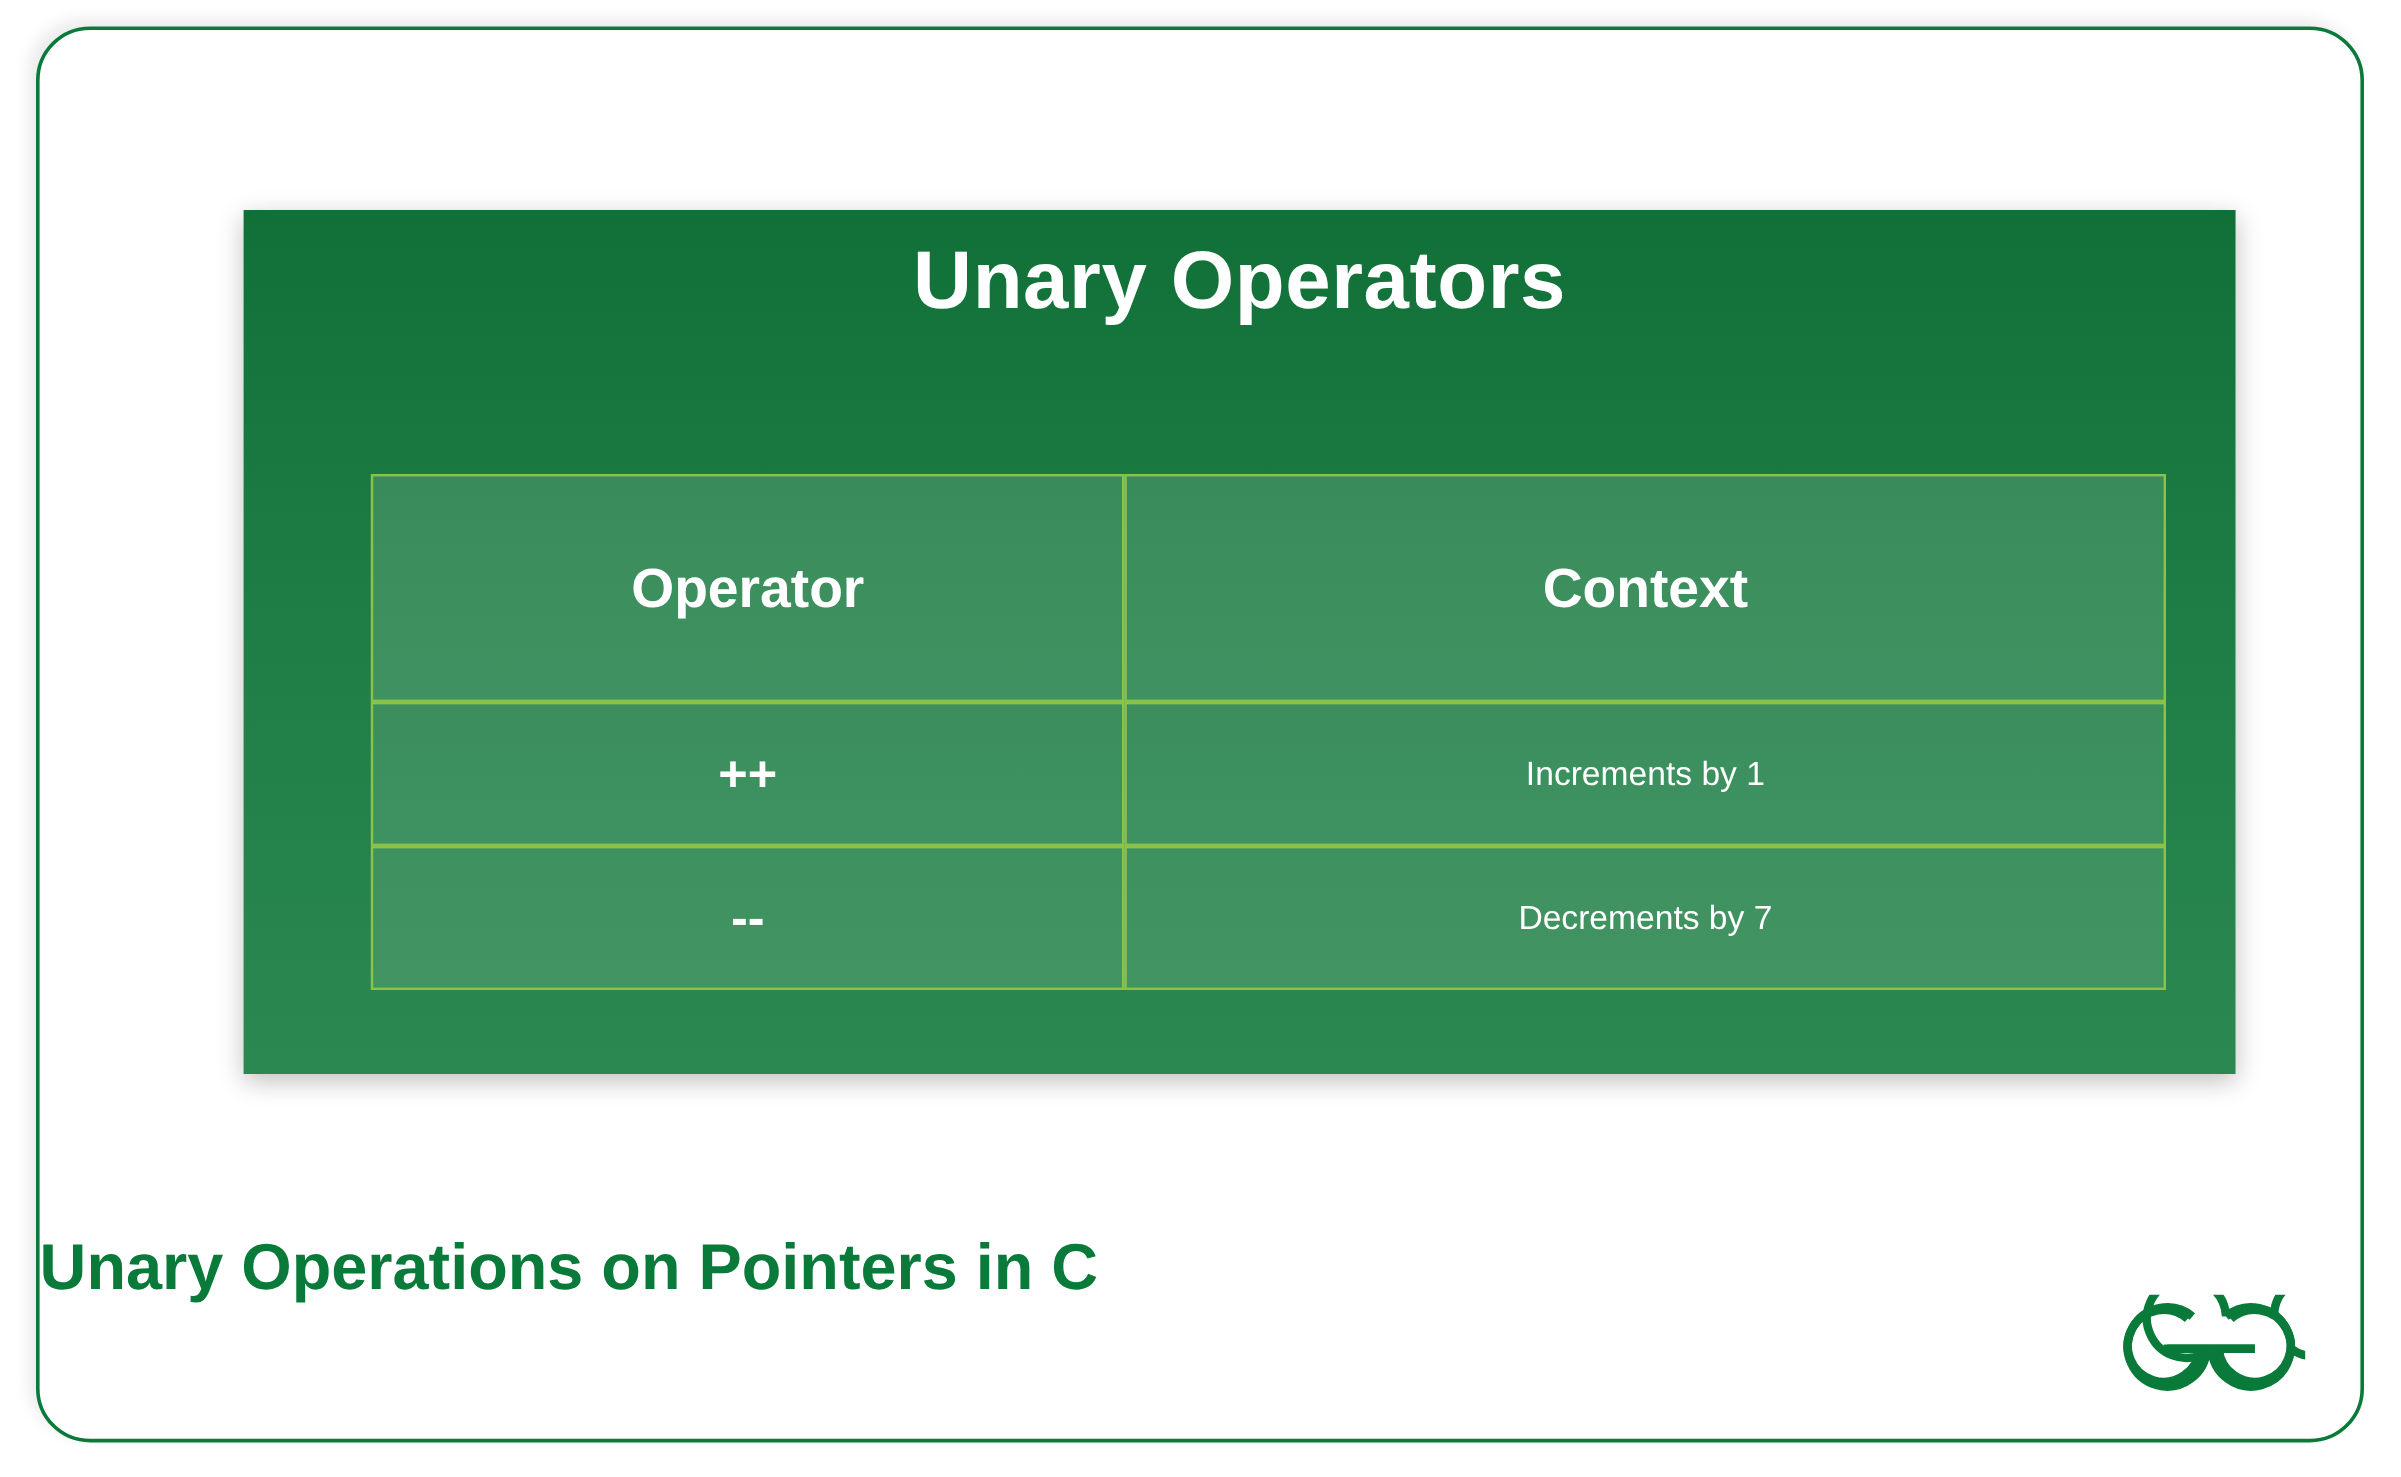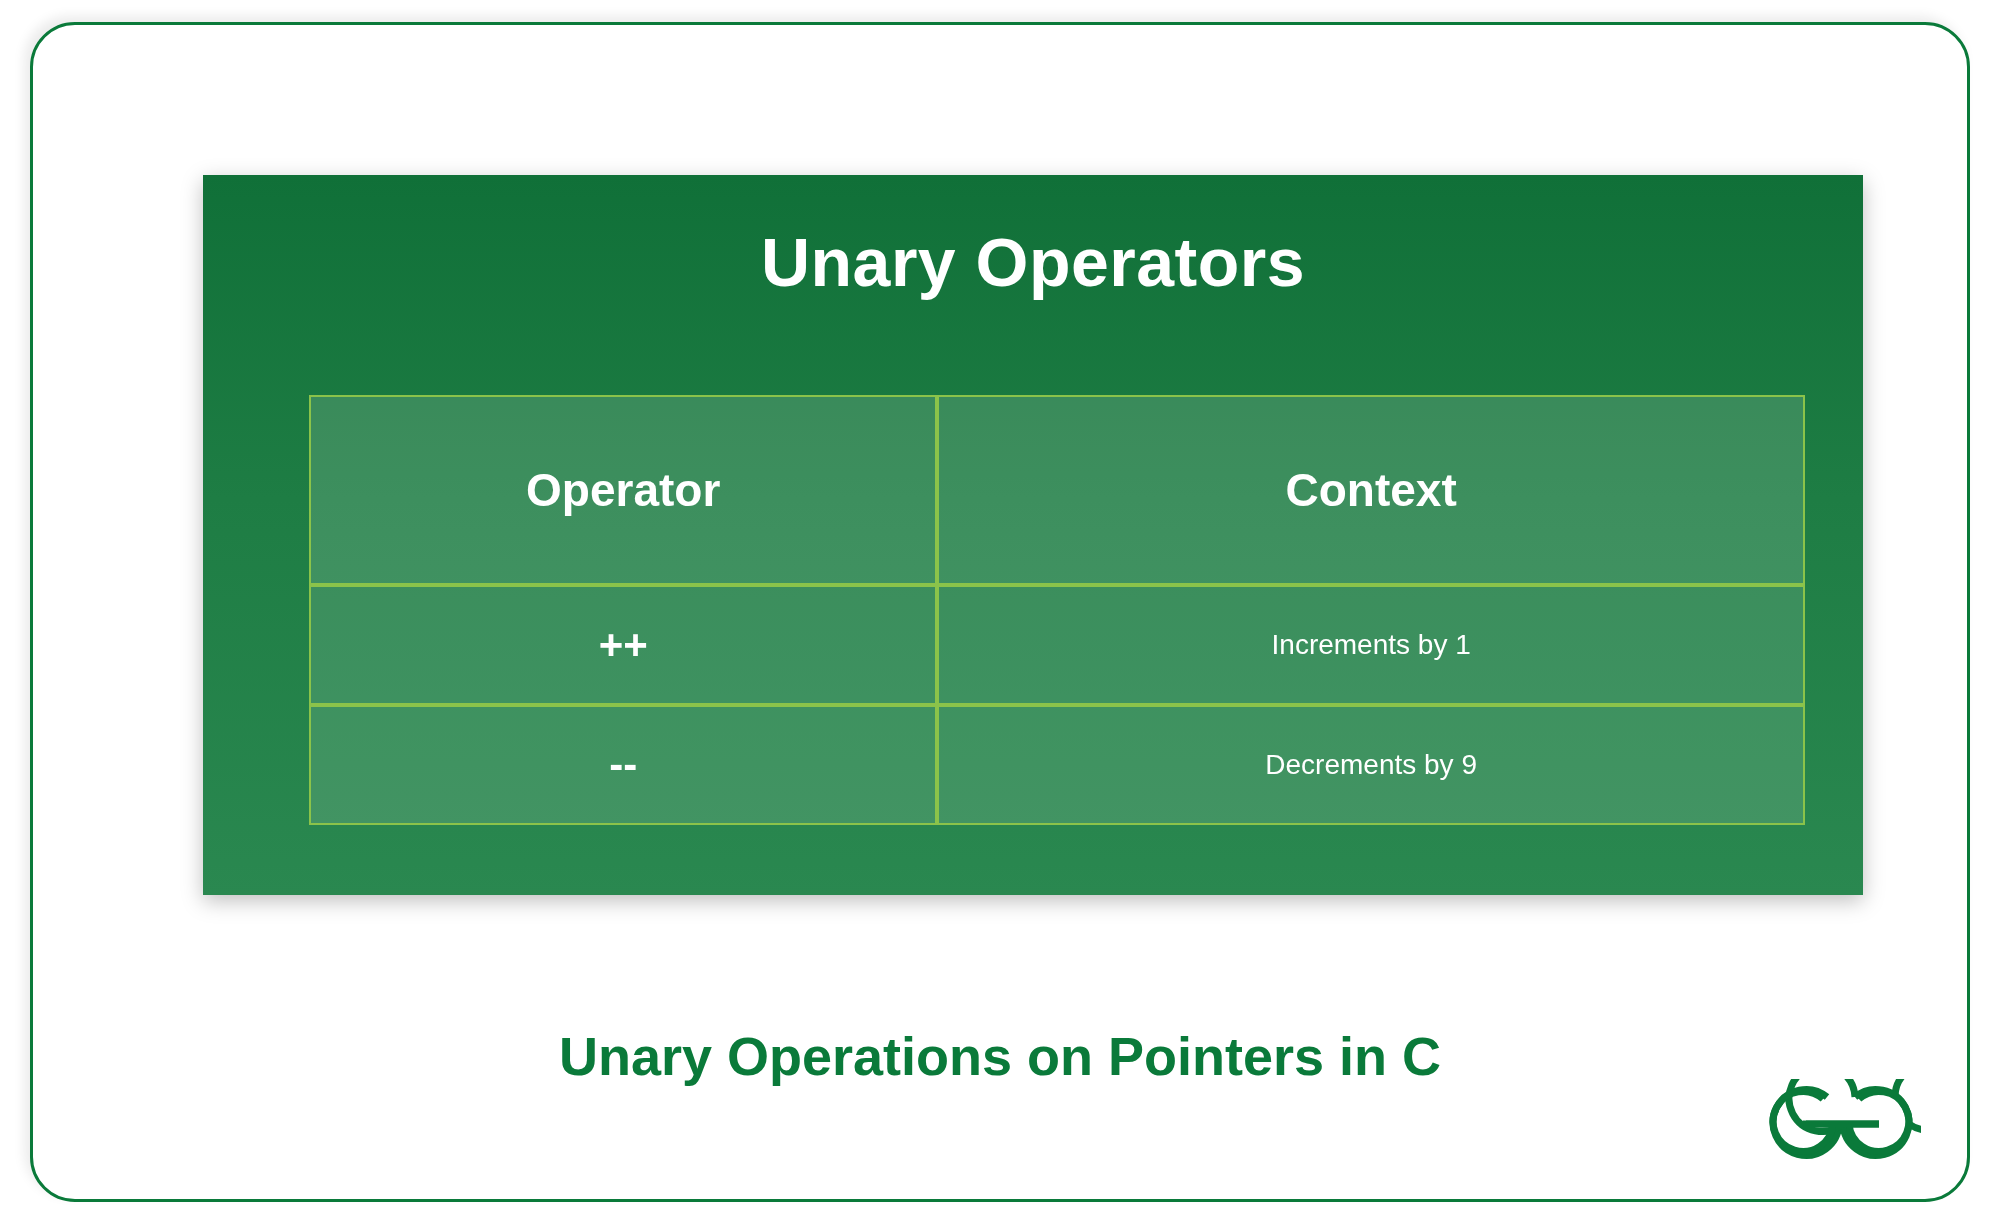--- a/index.html
+++ b/index.html
@@ -36,21 +36,21 @@
       height: 720px;
       background: linear-gradient(180deg, #107038 0%, #1e7d44 45%, #2a8850 100%);
       box-shadow: 0 6px 20px rgba(0,0,0,0.25);
     }
     
     .panel-title {
       text-align: center;
       color: #ffffff;
       font-size: 68px;
       font-weight: bold;
-      padding-top: 48px;
+      padding-top: 20px;
       letter-spacing: 0.5px;
     }
     
     .operator-table {
       position: absolute;
       top: 220px;
       left: 58px;
       width: 1544px;
       height: 430px;
       border-collapse: separate;
@@ -90,21 +90,21 @@
     
     .operator-table .col-right {
       width: 58%;
     }
     
     .caption {
       position: absolute;
       top: 1000px;
       left: 0;
       width: 100%;
-      text-align: center;
+      text-align: left;
       color: #0a7a3a;
       font-size: 54px;
       font-weight: bold;
     }
     
     .logo {
       position: absolute;
       bottom: 30px;
       right: 46px;
       width: 160px;
@@ -131,21 +131,21 @@
           <th class="col-right">Context</th>
         </tr>
       </thead>
       <tbody>
         <tr>
           <td class="op-col col-left">++</td>
           <td class="col-right">Increments by 1</td>
         </tr>
         <tr>
           <td class="op-col col-left">--</td>
-          <td class="col-right">Decrements by 9</td>
+          <td class="col-right">Decrements by 7</td>
         </tr>
       </tbody>
     </table>
   </div>
 
   <div class="caption">Unary Operations on Pointers in C</div>
 
   <div class="logo">
     <svg viewBox="0 0 160 90">
       <g fill="none" stroke="#0a7a3a" stroke-width="7" stroke-linecap="butt">

